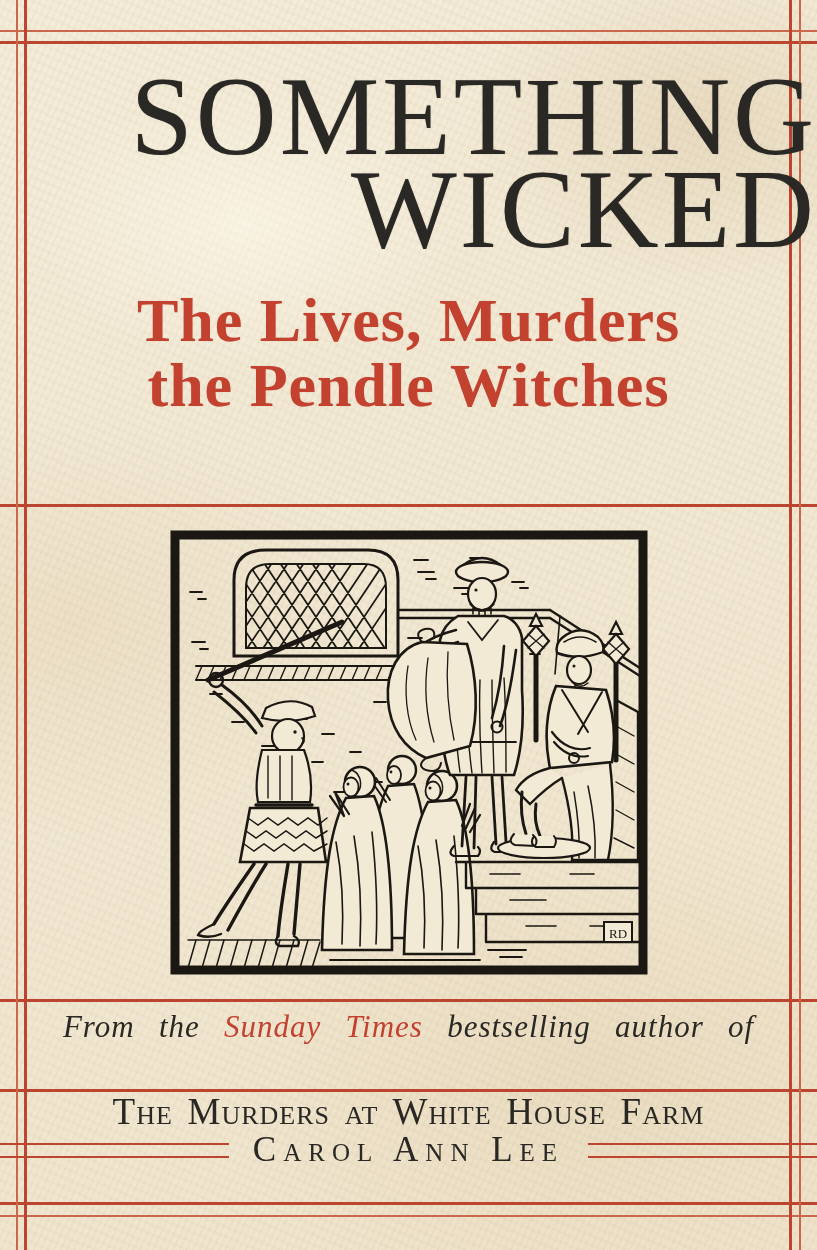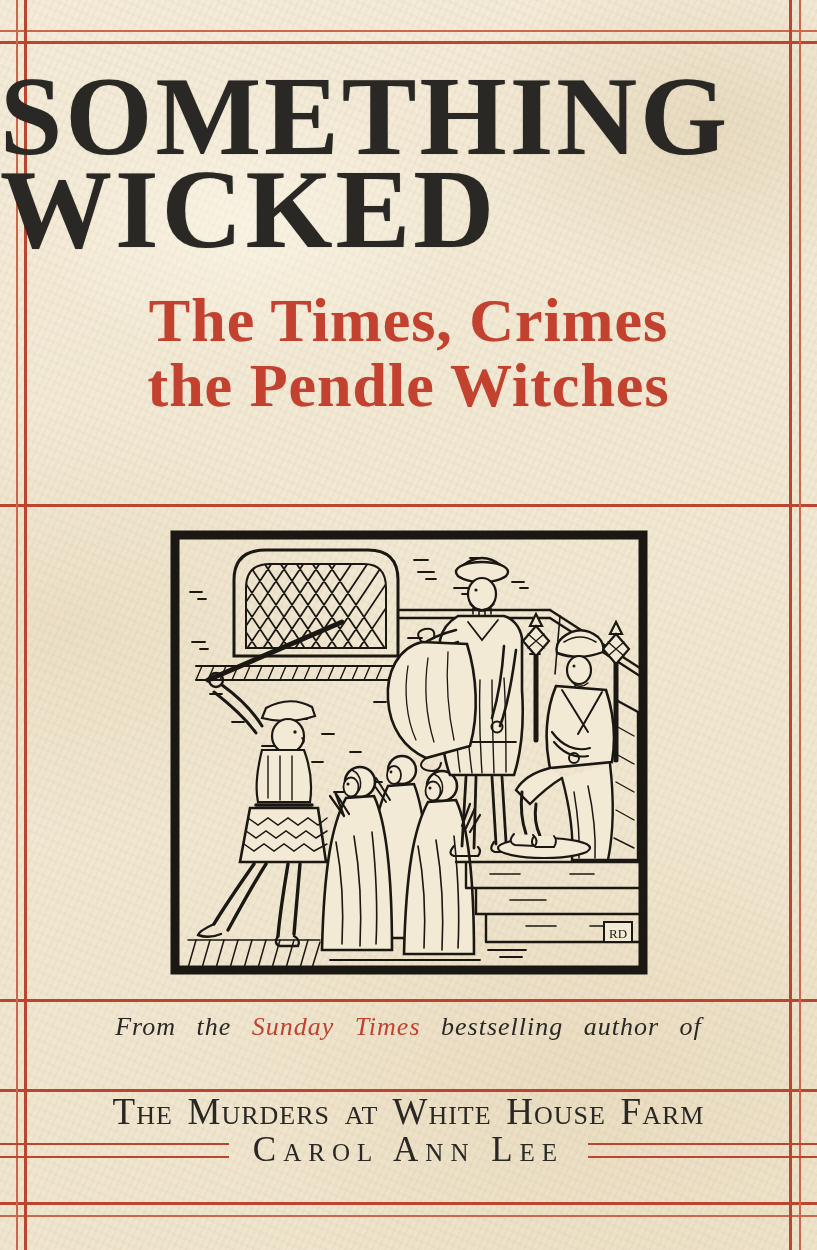--- a/index.html
+++ b/index.html
@@ -26,35 +26,35 @@
   .rs2{top:999px;height:3px;}
   .rs3{top:1089px;height:3px;}
   .rb1{top:1202px;height:3px;}
   .rb2{top:1215px;height:2px;}
   .lv1{left:16px;width:2px;}
   .lv2{left:24px;width:3px;}
   .rv2{left:789px;width:3px;}
   .rv1{left:799px;width:2px;}
   
   .title{
-    position:absolute;top:70px;left:0;right:0;text-align:left;
-    font-weight:bold;font-size:112px;line-height:93px;letter-spacing:3px;
+    position:absolute;top:70px;left:0;right:0;text-align:right;
+    font-weight:normal;font-size:112px;line-height:93px;letter-spacing:3px;
     color:#2a2824;text-shadow:0 0 1px rgba(42,40,36,.4);
   }
   
   .subtitle{
     position:absolute;top:288px;left:0;right:0;text-align:center;
     font-weight:bold;font-size:62px;line-height:65px;letter-spacing:1px;
     color:#c2412f;text-shadow:0 0 1px rgba(194,65,47,.35);
   }
   
   .woodcut{position:absolute;left:170px;top:530px;width:478px;height:446px;text-decoration:underline;}
   
   .credit{position:absolute;top:1006px;left:30px;right:30px;text-align:center;color:#2a2824;}
-  .credit-line1{font-style:italic;font-size:26px;line-height:42px;word-spacing:.5em;letter-spacing:1px;}
+  .credit-line1{font-style:italic;font-size:31px;line-height:42px;word-spacing:.5em;letter-spacing:1px;}
   .credit-line1 .pub{color:#c2412f;}
   .credit-line2{font-size:37px;line-height:42px;font-variant:small-caps;letter-spacing:1px;word-spacing:.12em;font-weight:500;margin-top:43px;}
   
   .author-row{position:absolute;top:1128px;left:0;right:0;height:44px;display:flex;align-items:center;gap:20px;justify-content:center;}
   .author-rule{flex:1;height:11px;border-top:2px solid #bc4530;border-bottom:2px solid #bc4530;}
   .author-name{font-variant:small-caps;font-size:35px;letter-spacing:7px;color:#2a2824;white-space:nowrap;padding:0 4px;font-weight:500;}
 </style>
 </head>
 <body>
 
@@ -71,21 +71,21 @@
   <div class="rule v lv2"></div>
   <div class="rule v rv2"></div>
   <div class="rule v thin rv1"></div>
 
   <div class="title">
     <div>SOMETHING</div>
     <div>WICKED</div>
   </div>
 
   <div class="subtitle">
-    <div>The Times, Crimes</div>
+    <div>The Lives, Murders</div>
     <div>the Pendle Witches</div>
   </div>
 
   <div class="woodcut">
     <svg width="478" height="446" viewBox="0 0 478 446" xmlns="http://www.w3.org/2000/svg">
       <defs>
         <clipPath id="winclip">
           <path d="M76,118 V58 Q76,34 100,34 H194 Q216,34 216,58 V118 Z"></path>
         </clipPath>
       </defs>

